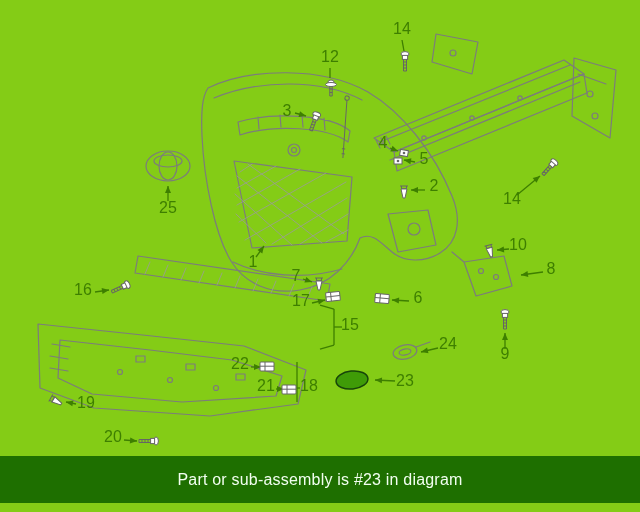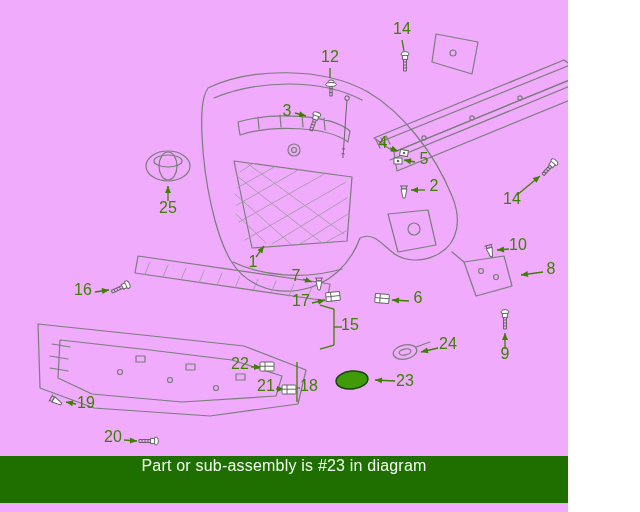--- a/index.html
+++ b/index.html
@@ -1,20 +1,20 @@
 <!DOCTYPE html>
 <html><head>
 <meta charset="utf-8">
 <style>
   html,body{margin:0;padding:0;background:#fff;}
-  .stage{position:relative;width:568px;height:512px;background:#f0abfc;overflow:hidden;
+  .stage{position:relative;width:640px;height:512px;background:#84cc16;overflow:hidden;
          font-family:"Liberation Sans",sans-serif;}
   svg{position:absolute;top:0;left:0;}
   .banner{position:absolute;left:0;right:0;bottom:9px;height:47px;
-          display:flex;flex-direction:column;justify-content:flex-start;align-items:center;
+          display:flex;flex-direction:row;justify-content:center;align-items:center;
           font-size:16px;line-height:19px;letter-spacing:.2px;}
 </style>
 </head>
 <body>
 
 <div class="stage">
 
   <svg id="diagram-svg" width="640" height="456" viewBox="0 0 640 456">
     <defs>
       <g id="icon-bolt" stroke="#666" fill="#fff">

